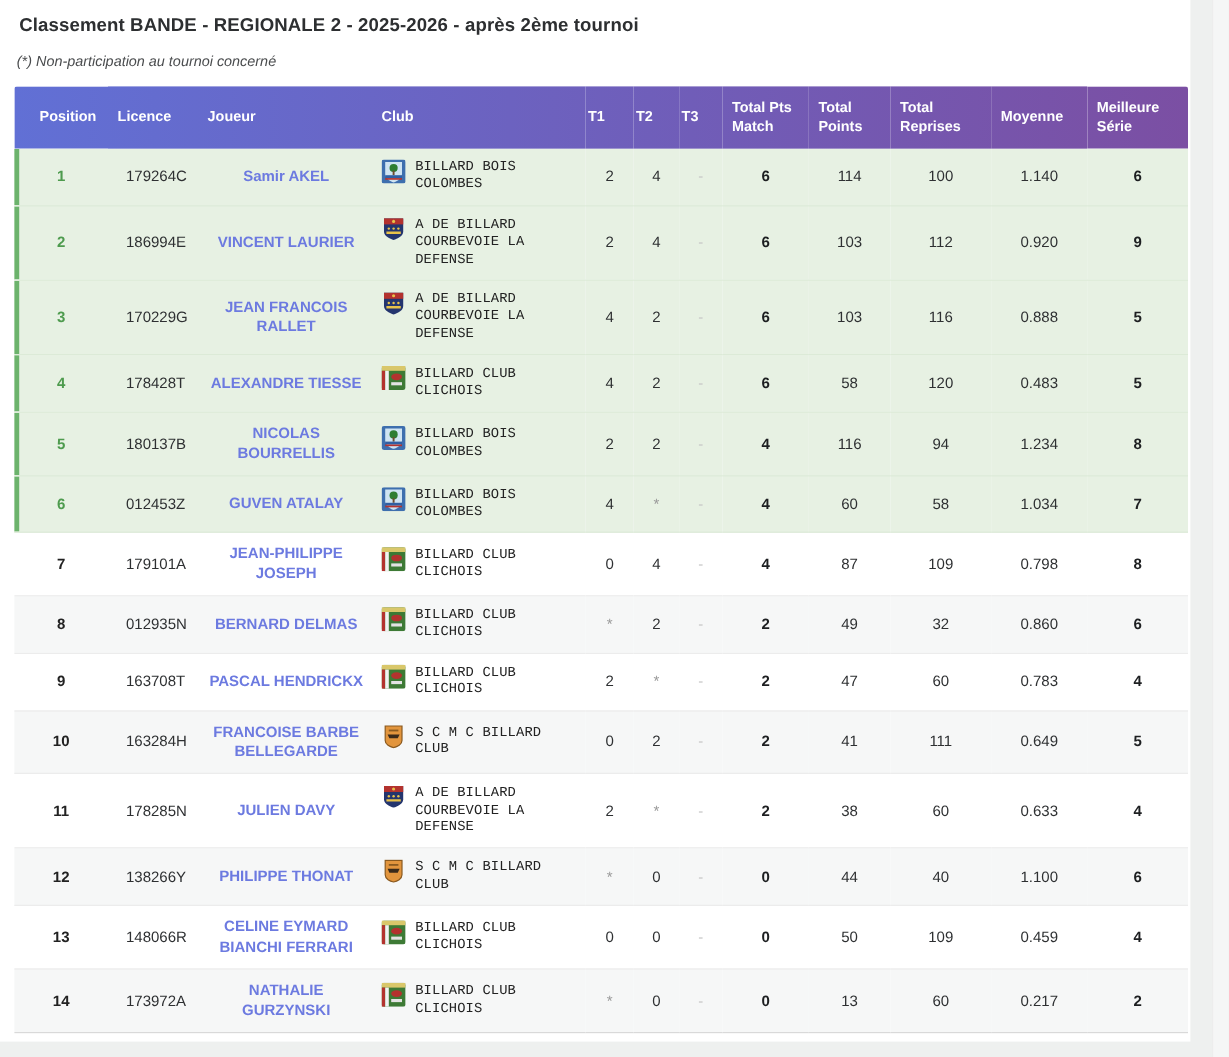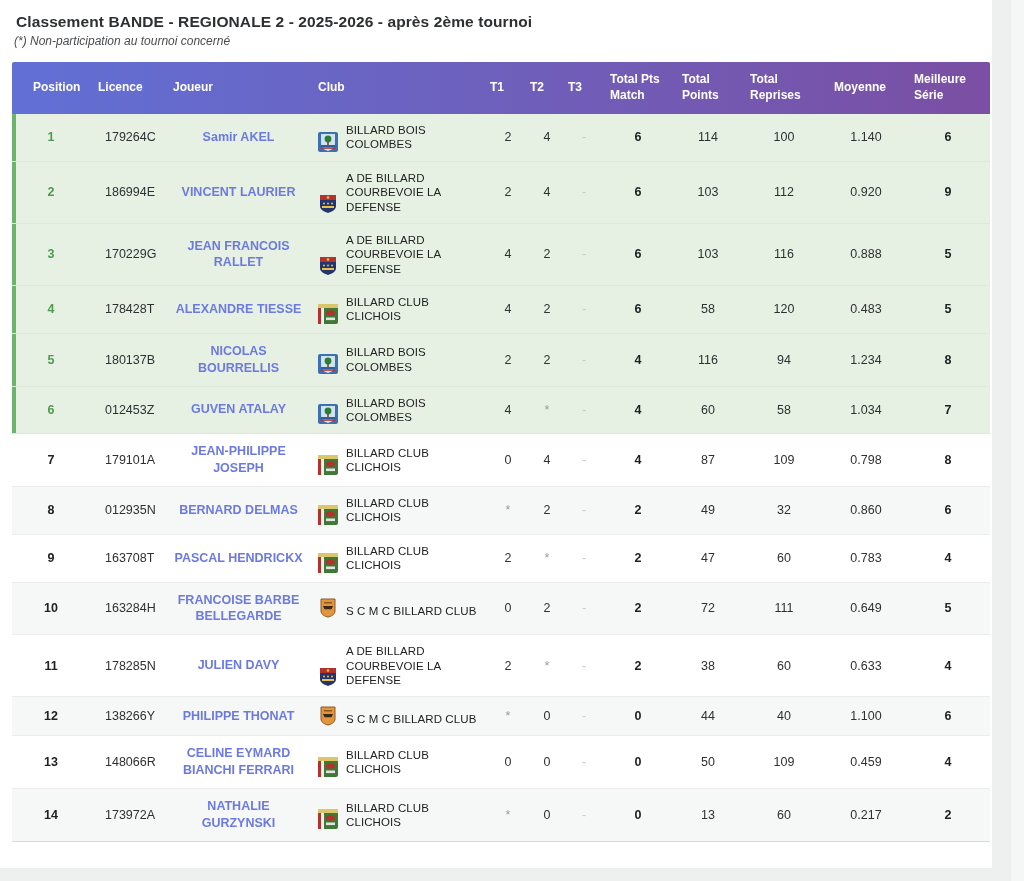--- a/index.html
+++ b/index.html
@@ -35,21 +35,21 @@
   .legend-line{
     display:flex;align-items:center;gap:9px;
     margin:11px 0 0 13px;
   }
   .legend-swatch{
     width:9px;height:16px;background:#ddeed8;
     border-left:3px solid #7cba7c;flex:0 0 auto;
   }
   .legend-text{font-size:13px;color:var(--legend-green);}
   .page-note{
-    margin:3px 0 0 14px;
+    margin:13px 0 0 14px;
     font-size:12px;font-style:italic;color:#4a4c4e;
   }
   table.ranking{
     border-collapse:collapse;table-layout:fixed;
     margin:14px 0 0 12px;width:978px;
     font-size:12.5px;color:#2e3032;
   }
   colgroup col.c1{width:78px}  colgroup col.c2{width:75px}
   colgroup col.c3{width:145px} colgroup col.c4{width:178px}
   colgroup col.c5{width:40px}  colgroup col.c6{width:38px}
@@ -80,21 +80,21 @@
   tbody tr:last-child td{border-bottom:1px solid #d9d9d9;}
   td.c-pos{text-align:center;font-weight:700;color:#222;}
   tr.qualified td.c-pos{color:var(--position-green);}
   td.c-lic{padding-left:15px;}
   td.c-joueur{padding-left:8px;text-align:center;}
   td.c-joueur a{
     color:var(--link);font-weight:700;text-decoration:none;
     font-size:12.5px;line-height:1.35;display:inline-block;max-width:130px;
   }
   td.c-club{padding-left:8px;}
-  .club-wrap{display:flex;align-items:flex-end;gap:8px;}
+  .club-wrap{display:flex;align-items:flex-start;gap:8px;font-family:Liberation Mono, monospace;}
   .logo-slot{flex:0 0 20px;width:20px;height:20px;}
   .logo-slot svg{width:20px;height:20px;display:block;}
   .club-name{
     font-size:11.5px;line-height:1.25;color:#222;
     max-width:142px;letter-spacing:.1px;
   }
   td.c-num{text-align:center;}
   td.c-bold{text-align:center;font-weight:700;color:#1d1f21;}
   .star{color:#9a9a9a;}
   .dash{color:#c7c7c7;}
@@ -427,21 +427,21 @@
     <path d="M5 8h10l-1.5 3.2h-7z" fill="#3a2a1a"></path>
   </svg>
               </span>
         <span class="club-name">S C M C BILLARD CLUB</span>
       </div>
     </td>
     <td class="c-num">0</td>
     <td class="c-num">2</td>
     <td class="c-num dash">-</td>
     <td class="c-bold">2</td>
-    <td class="c-num">72</td>
+    <td class="c-num">41</td>
     <td class="c-num">111</td>
     <td class="c-num">0.649</td>
     <td class="c-bold">5</td>
   </tr>
         <tr>
     <td class="c-pos">11</td>
     <td class="c-lic">178285N</td>
     <td class="c-joueur">
       <a href="#">JULIEN DAVY</a>
     </td>

